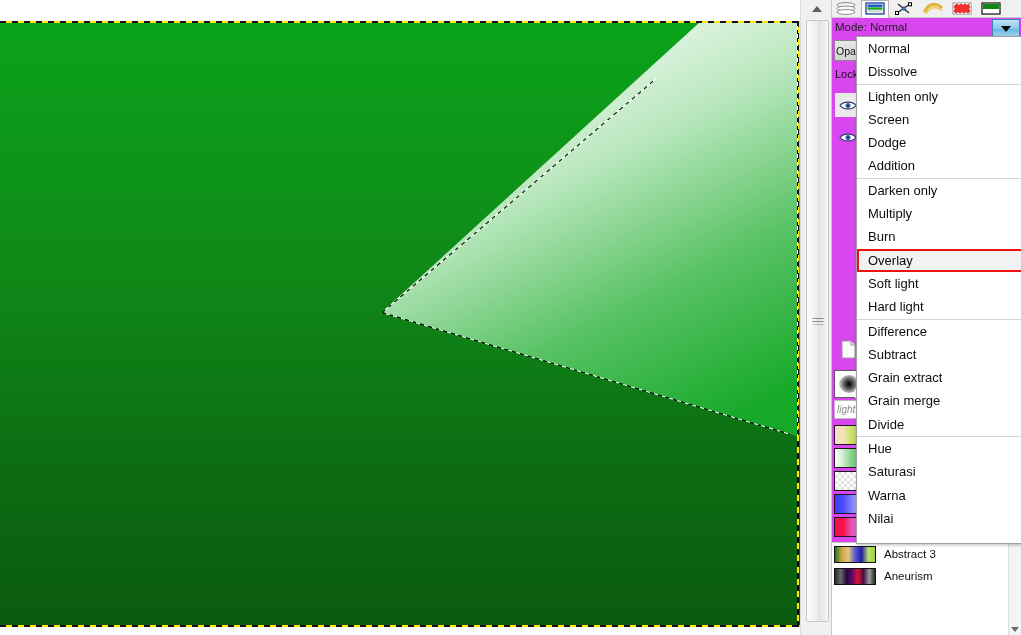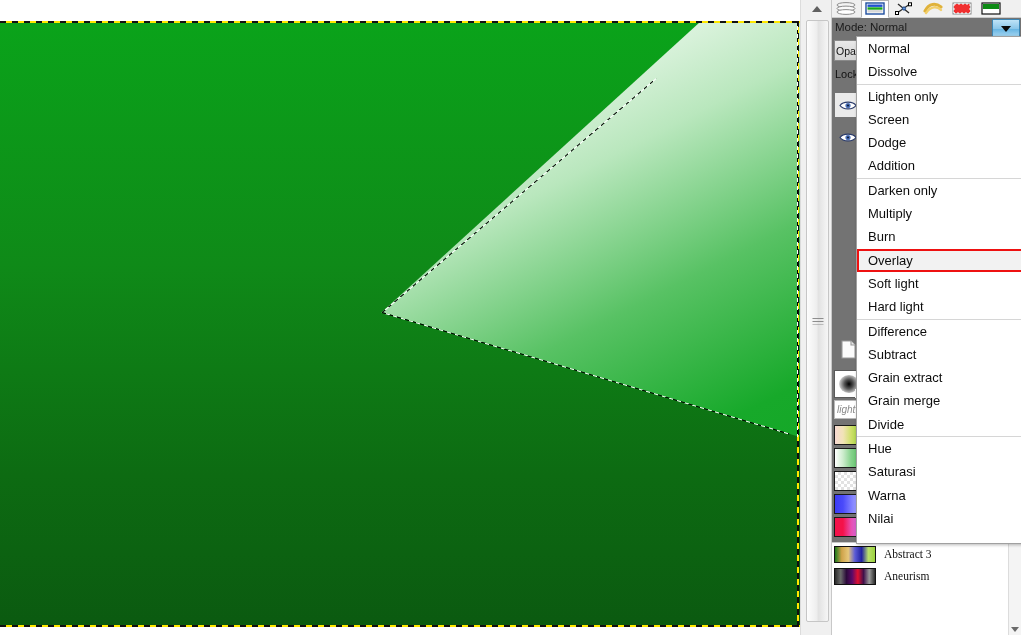--- a/index.html
+++ b/index.html
@@ -65,21 +65,21 @@
   }
   #scroll-grip{
     position:absolute;left:50%;top:50%;transform:translate(-50%,-50%);
     width:11px;height:7px;
     background:repeating-linear-gradient(to bottom,#8d8d8d 0 1px,transparent 1px 3px);
   }
 
   
   #dock{
     position:absolute;left:831px;top:0;width:190px;height:635px;
-    background:#737373;border-left:1px solid #c8c8c8;
+    background:#d946ef;border-left:1px solid #c8c8c8;
     font-size:11px;color:#000;
   }
   #dock-tabs{
     position:absolute;left:0;top:0;width:190px;height:17px;
     display:flex;align-items:center;background:#f0f0f0;
     border-bottom:1px solid #c9c9c9;
   }
   .dtab{
     width:26px;height:16px;margin-right:1px;
     display:flex;align-items:center;justify-content:center;
@@ -171,21 +171,21 @@
   #grad-list{
     position:absolute;left:0;top:542px;width:190px;height:93px;
     background:#ffffff;border-top:1px solid #c8c8c8;overflow:hidden;
   }
   .gitem{
     position:relative;height:22px;display:flex;align-items:center;padding-left:2px;
   }
   .gicon{
     width:42px;height:17px;border:1px solid #111;box-sizing:border-box;flex:0 0 auto;
   }
-  .glabel{margin-left:8px;font-size:11.5px;color:#111;white-space:nowrap;font-family:Liberation Serif, serif;}
+  .glabel{margin-left:8px;font-size:11.5px;color:#111;white-space:nowrap;}
   #grad-scroll{
     position:absolute;right:0;top:0;width:13px;height:93px;background:#f4f4f4;
     border-left:1px solid #dcdcdc;
   }
   #grad-scroll .dn{
     position:absolute;left:2px;bottom:4px;width:0;height:0;
     border-left:4px solid transparent;border-right:4px solid transparent;
     border-top:5px solid #6a6a6a;
   }
 </style>

